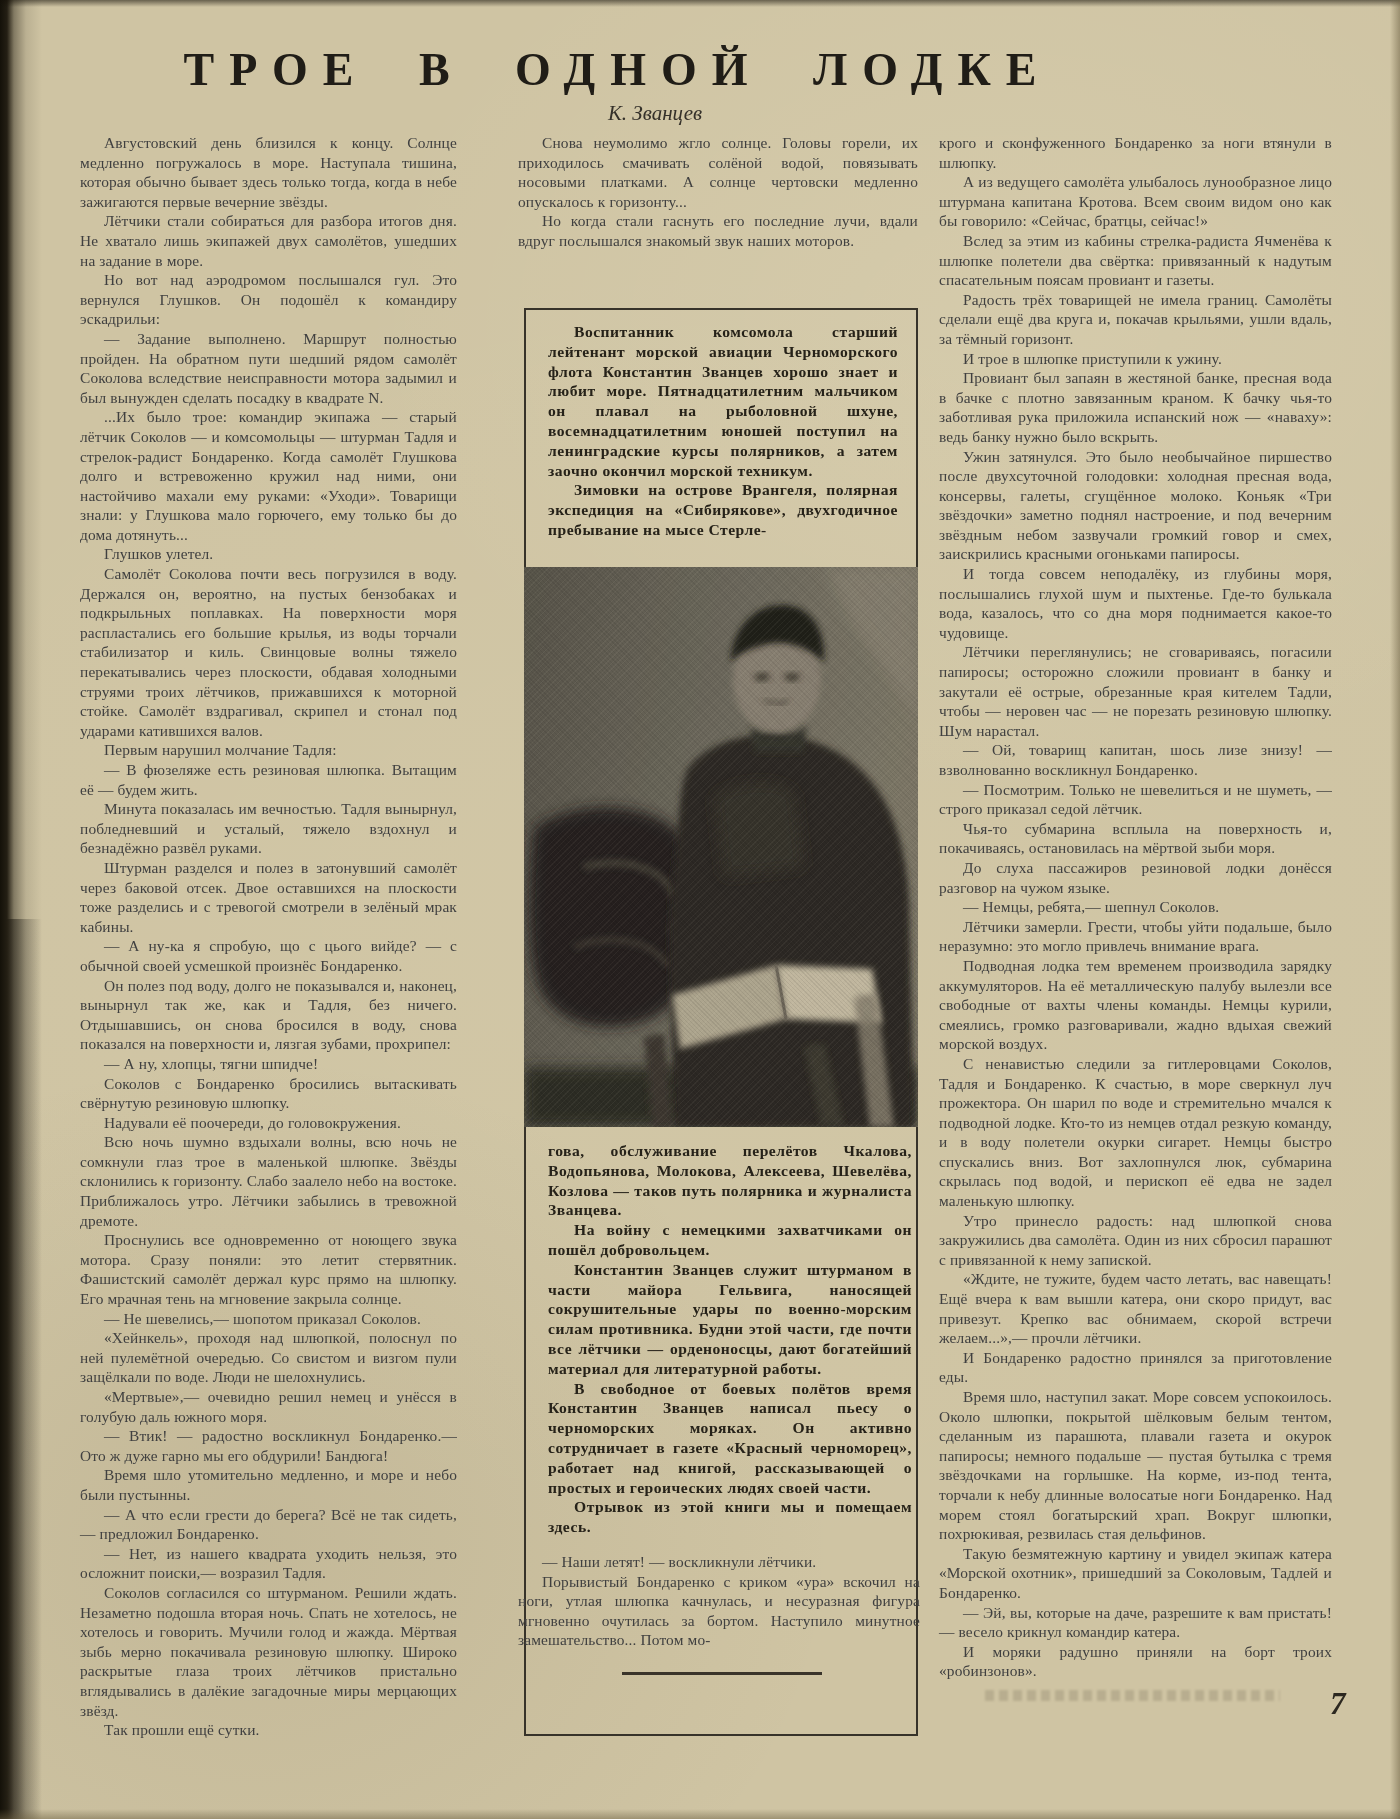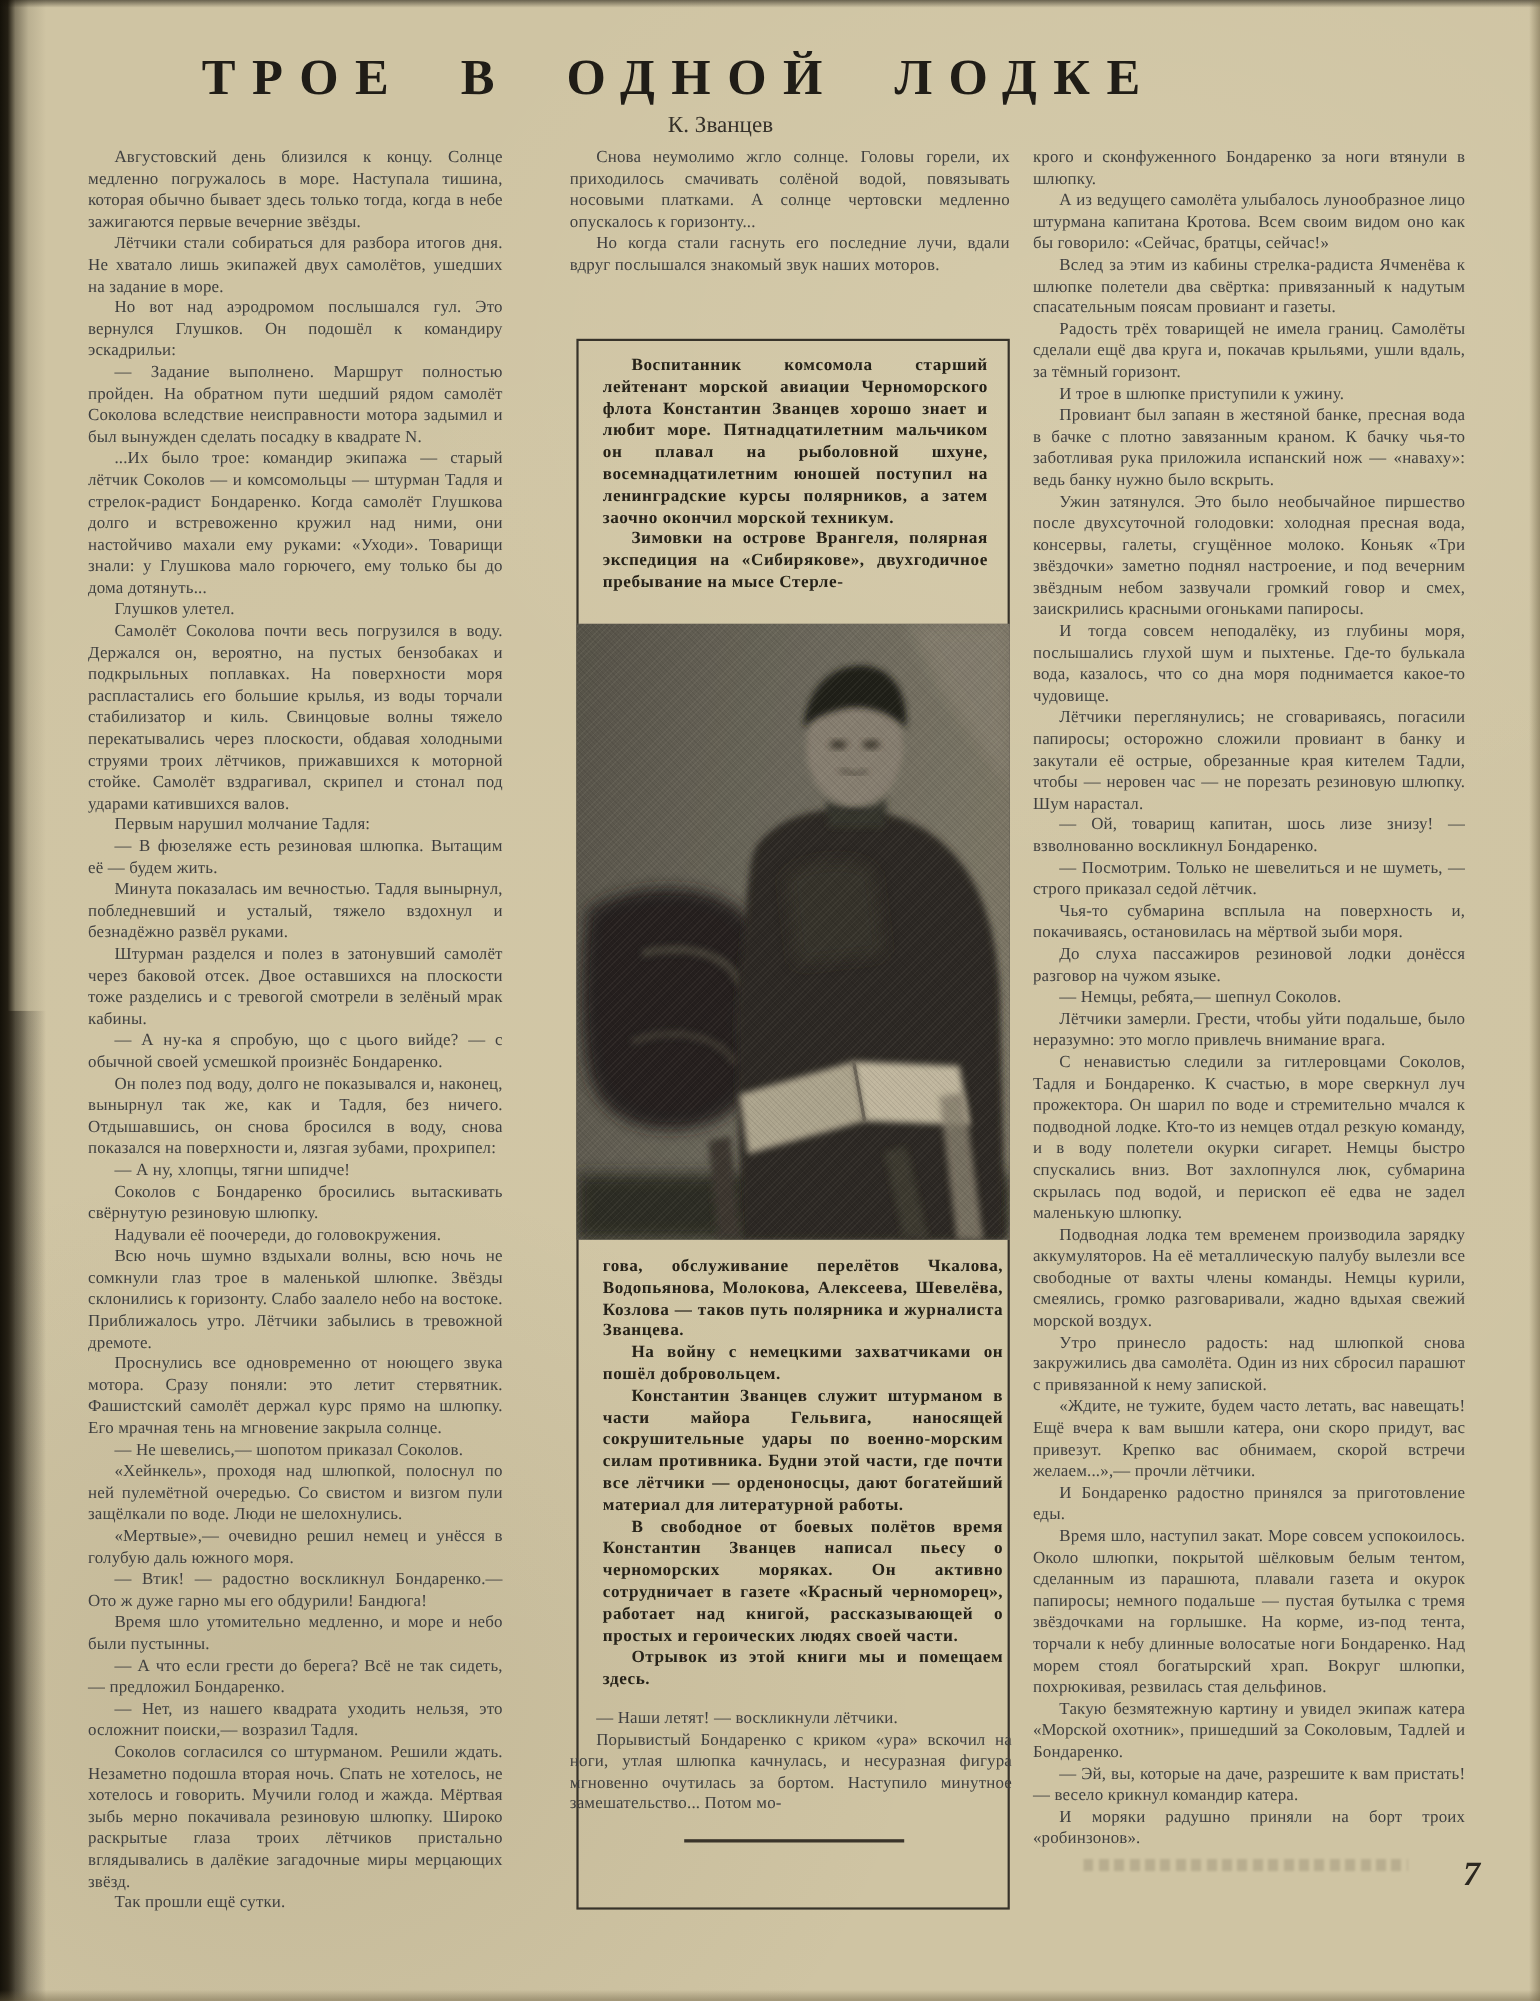--- a/index.html
+++ b/index.html
@@ -31,21 +31,21 @@
   .title{
     position:absolute;left:80px;top:44px;width:1075px;
     text-align:center;
     font-family:Liberation Serif, serif;
     font-weight:bold;font-size:46px;line-height:52px;
     letter-spacing:15px;word-spacing:24px;
     color:#201d17;
   }
   .byline{
     position:absolute;left:80px;top:101px;width:1150px;
-    text-align:center;font-size:21px;color:#35312a;
+    text-align:center;font-style:italic;font-size:21px;color:#35312a;
   }
 
   .col{position:absolute;color:#404040;}
   .col p{
     margin:0;text-indent:24px;text-align:justify;
     font-size:15.4px;line-height:19.6px;letter-spacing:0.15px;
   }
   .no-first-indent p:first-child{text-indent:0;}
 
   .col-left{left:80px;top:133px;width:377px;}
@@ -214,22 +214,22 @@
     <p>Провиант был запаян в жестяной банке, пресная вода в бачке с плотно завязанным краном. К бачку чья-то заботливая рука приложила испанский нож — «наваху»: ведь банку нужно было вскрыть.</p>
     <p>Ужин затянулся. Это было необычайное пиршество после двухсуточной голодовки: холодная пресная вода, консервы, галеты, сгущённое молоко. Коньяк «Три звёздочки» заметно поднял настроение, и под вечерним звёздным небом зазвучали громкий говор и смех, заискрились красными огоньками папиросы.</p>
     <p>И тогда совсем неподалёку, из глубины моря, послышались глухой шум и пыхтенье. Где-то булькала вода, казалось, что со дна моря поднимается какое-то чудовище.</p>
     <p>Лётчики переглянулись; не сговариваясь, погасили папиросы; осторожно сложили провиант в банку и закутали её острые, обрезанные края кителем Тадли, чтобы — неровен час — не порезать резиновую шлюпку. Шум нарастал.</p>
     <p>— Ой, товарищ капитан, шось лизе знизу! — взволнованно воскликнул Бондаренко.</p>
     <p>— Посмотрим. Только не шевелиться и не шуметь, — строго приказал седой лётчик.</p>
     <p>Чья-то субмарина всплыла на поверхность и, покачиваясь, остановилась на мёртвой зыби моря.</p>
     <p>До слуха пассажиров резиновой лодки донёсся разговор на чужом языке.</p>
     <p>— Немцы, ребята,— шепнул Соколов.</p>
     <p>Лётчики замерли. Грести, чтобы уйти подальше, было неразумно: это могло привлечь внимание врага.</p>
+    <p>Подводная лодка тем временем производила зарядку аккумуляторов. На её металлическую палубу вылезли все свободные от вахты члены команды. Немцы курили, смеялись, громко разговаривали, жадно вдыхая свежий морской воздух.</p>
     <p>С ненавистью следили за гитлеровцами Соколов, Тадля и Бондаренко. К счастью, в море сверкнул луч прожектора. Он шарил по воде и стремительно мчался к подводной лодке. Кто-то из немцев отдал резкую команду, и в воду полетели окурки сигарет. Немцы быстро спускались вниз. Вот захлопнулся люк, субмарина скрылась под водой, и перископ её едва не задел маленькую шлюпку.</p>
-    <p>Подводная лодка тем временем производила зарядку аккумуляторов. На её металлическую палубу вылезли все свободные от вахты члены команды. Немцы курили, смеялись, громко разговаривали, жадно вдыхая свежий морской воздух.</p>
     <p>Утро принесло радость: над шлюпкой снова закружились два самолёта. Один из них сбросил парашют с привязанной к нему запиской.</p>
     <p>«Ждите, не тужите, будем часто летать, вас навещать! Ещё вчера к вам вышли катера, они скоро придут, вас привезут. Крепко вас обнимаем, скорой встречи желаем...»,— прочли лётчики.</p>
     <p>И Бондаренко радостно принялся за приготовление еды.</p>
     <p>Время шло, наступил закат. Море совсем успокоилось. Около шлюпки, покрытой шёлковым белым тентом, сделанным из парашюта, плавали газета и окурок папиросы; немного подальше — пустая бутылка с тремя звёздочками на горлышке. На корме, из-под тента, торчали к небу длинные волосатые ноги Бондаренко. Над морем стоял богатырский храп. Вокруг шлюпки, похрюкивая, резвилась стая дельфинов.</p>
     <p>Такую безмятежную картину и увидел экипаж катера «Морской охотник», пришедший за Соколовым, Тадлей и Бондаренко.</p>
     <p>— Эй, вы, которые на даче, разрешите к вам пристать! — весело крикнул командир катера.</p>
     <p>И моряки радушно приняли на борт троих «робинзонов».</p>
   </div>
 
 <div class="showthrough"></div>

